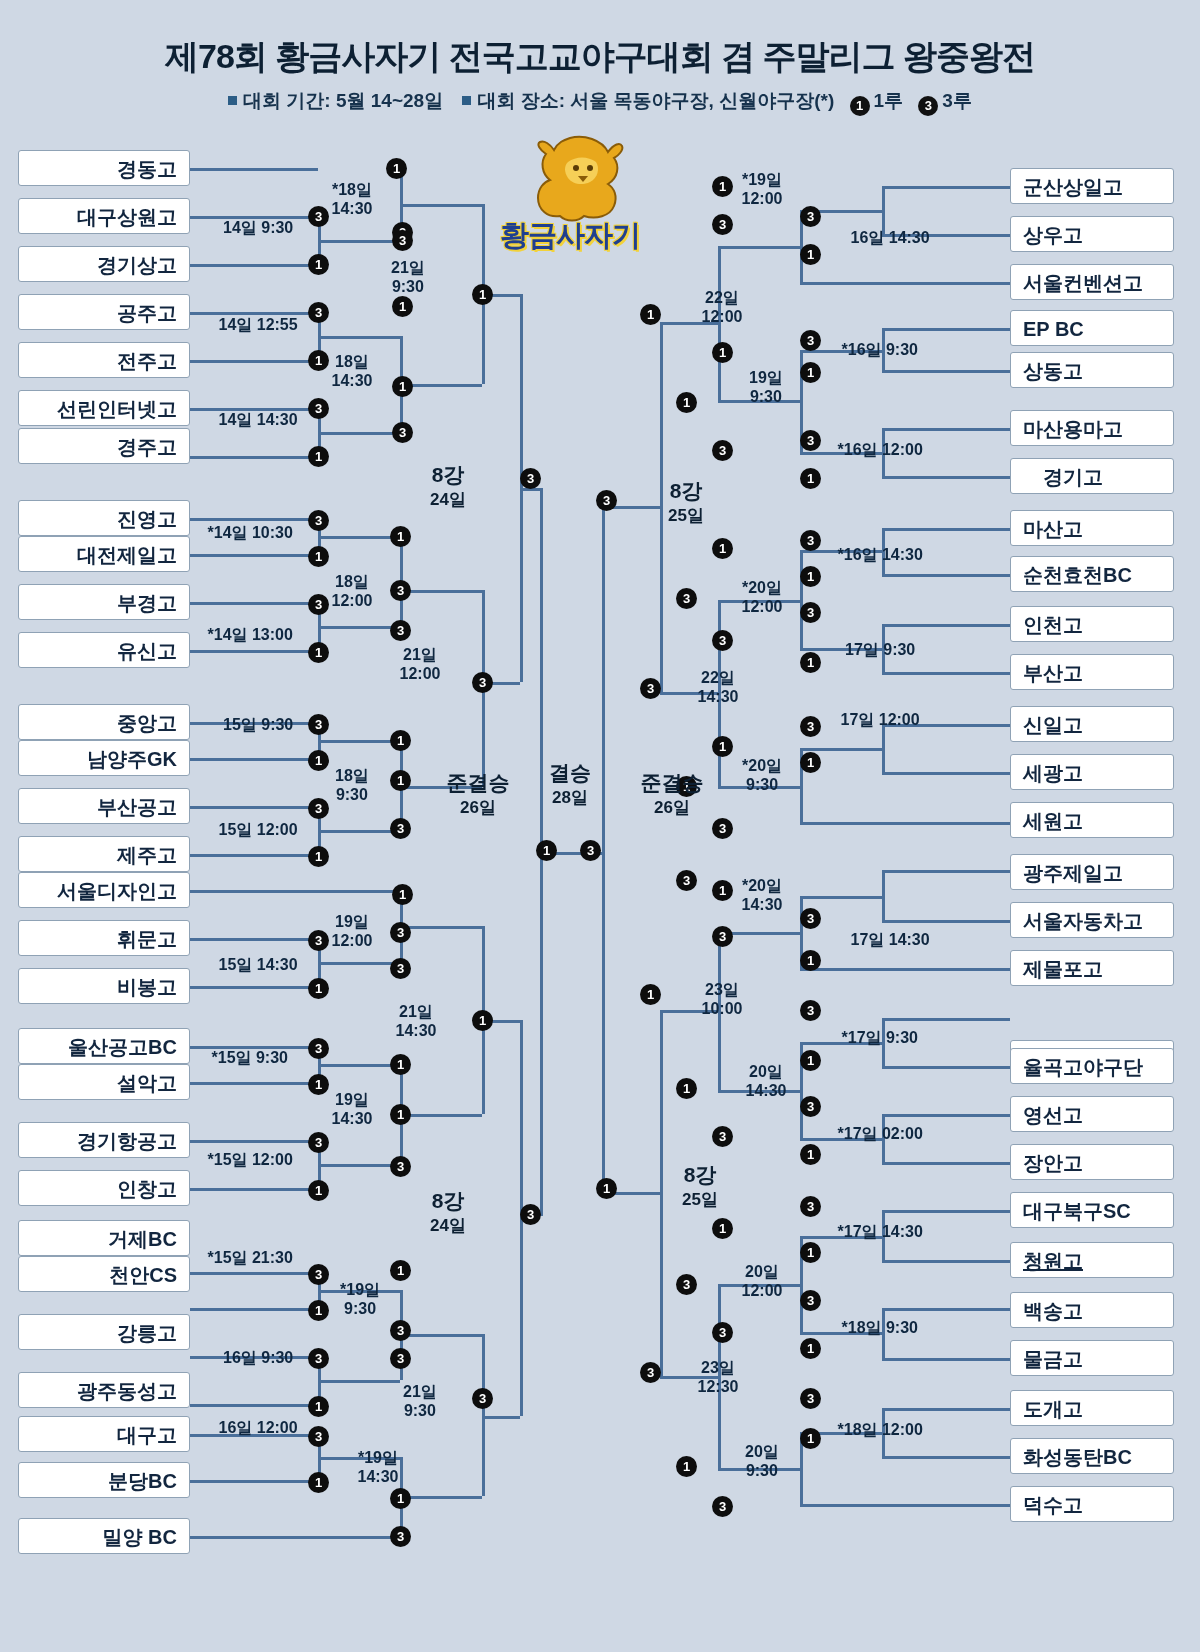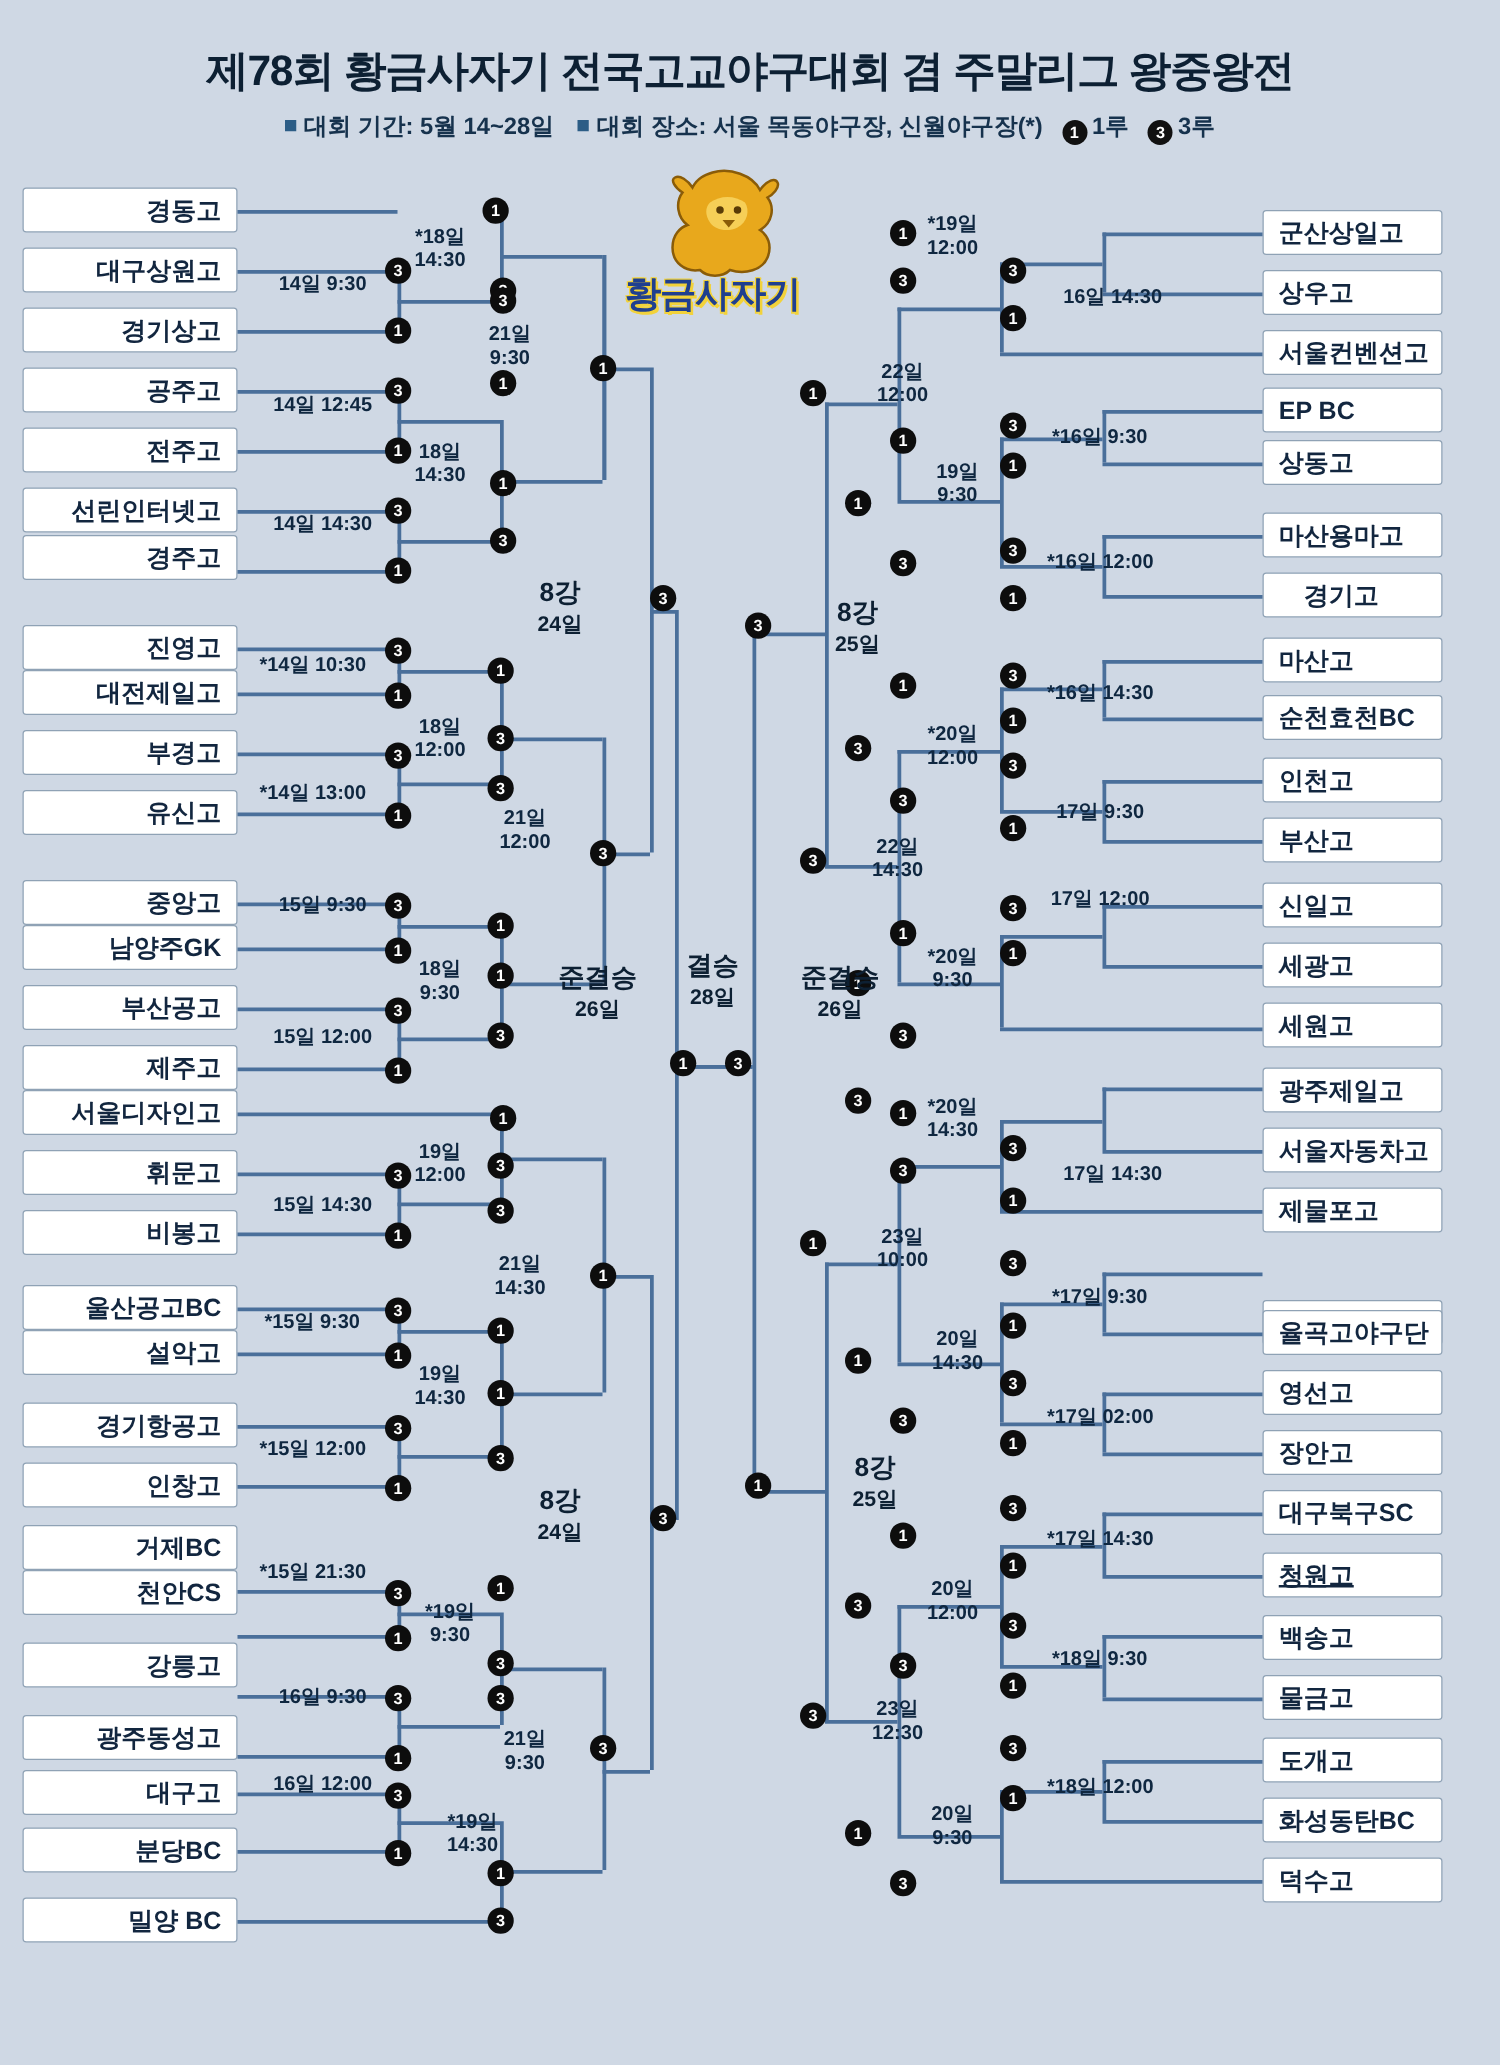--- a/index.html
+++ b/index.html
@@ -30,21 +30,21 @@
   }
 
   
   .team{
     position:absolute;height:36px;line-height:36px;
     background:#fff;border:1px solid #8fa2b5;border-radius:3px;
     font-size:20px;font-weight:bold;color:#12263f;
     box-sizing:border-box;white-space:nowrap;overflow:hidden;
   }
   .team.left{width:172px;left:18px;text-align:right;padding-right:12px;}
-  .team.right{width:144px;left:1010px;text-align:left;padding-left:12px;}
+  .team.right{width:164px;left:1010px;text-align:left;padding-left:12px;}
 
   
   .h,.v{position:absolute;background:#4a6f9a;}
   .h{height:3px;}
   .v{width:3px;}
 
   
   .dot{
     position:absolute;width:21px;height:21px;border-radius:50%;
     background:#0d0d0d;color:#fff;font-size:13px;font-weight:bold;
@@ -432,21 +432,21 @@
     <div class="dot" style="left:800px;top:1338px;">1</div>
     <div class="dot" style="left:640px;top:1362px;">3</div>
     <div class="dot" style="left:800px;top:1388px;">3</div>
     <div class="dot" style="left:800px;top:1428px;">1</div>
     <div class="dot" style="left:676px;top:1456px;">1</div>
     <div class="dot" style="left:712px;top:1496px;">3</div>
     <div class="dot" style="left:580px;top:840px;">3</div>
     <div class="dot" style="left:596px;top:1178px;">1</div>
     <div class="sch c" style="left: 223px; top: 218px;">14일 9:30</div>
     <div class="sch c" style="left: 331.5px; top: 180px;">*18일<br>14:30</div>
-    <div class="sch c" style="left: 218.5px; top: 315px;">14일 12:45</div>
+    <div class="sch c" style="left: 218.5px; top: 315px;">14일 12:55</div>
     <div class="sch c" style="left: 331.5px; top: 352px;">18일<br>14:30</div>
     <div class="sch c" style="left: 218.5px; top: 410px;">14일 14:30</div>
     <div class="sch c" style="left: 391px; top: 258px;">21일<br>9:30</div>
     <div class="sch c" style="left: 207.5px; top: 523px;">*14일 10:30</div>
     <div class="sch c" style="left: 331.5px; top: 572px;">18일<br>12:00</div>
     <div class="sch c" style="left: 207.5px; top: 625px;">*14일 13:00</div>
     <div class="sch c" style="left: 399.5px; top: 645px;">21일<br>12:00</div>
     <div class="sch c" style="left: 223px; top: 715px;">15일 9:30</div>
     <div class="sch c" style="left: 335px; top: 766px;">18일<br>9:30</div>
     <div class="sch c" style="left: 218.5px; top: 820px;">15일 12:00</div>

